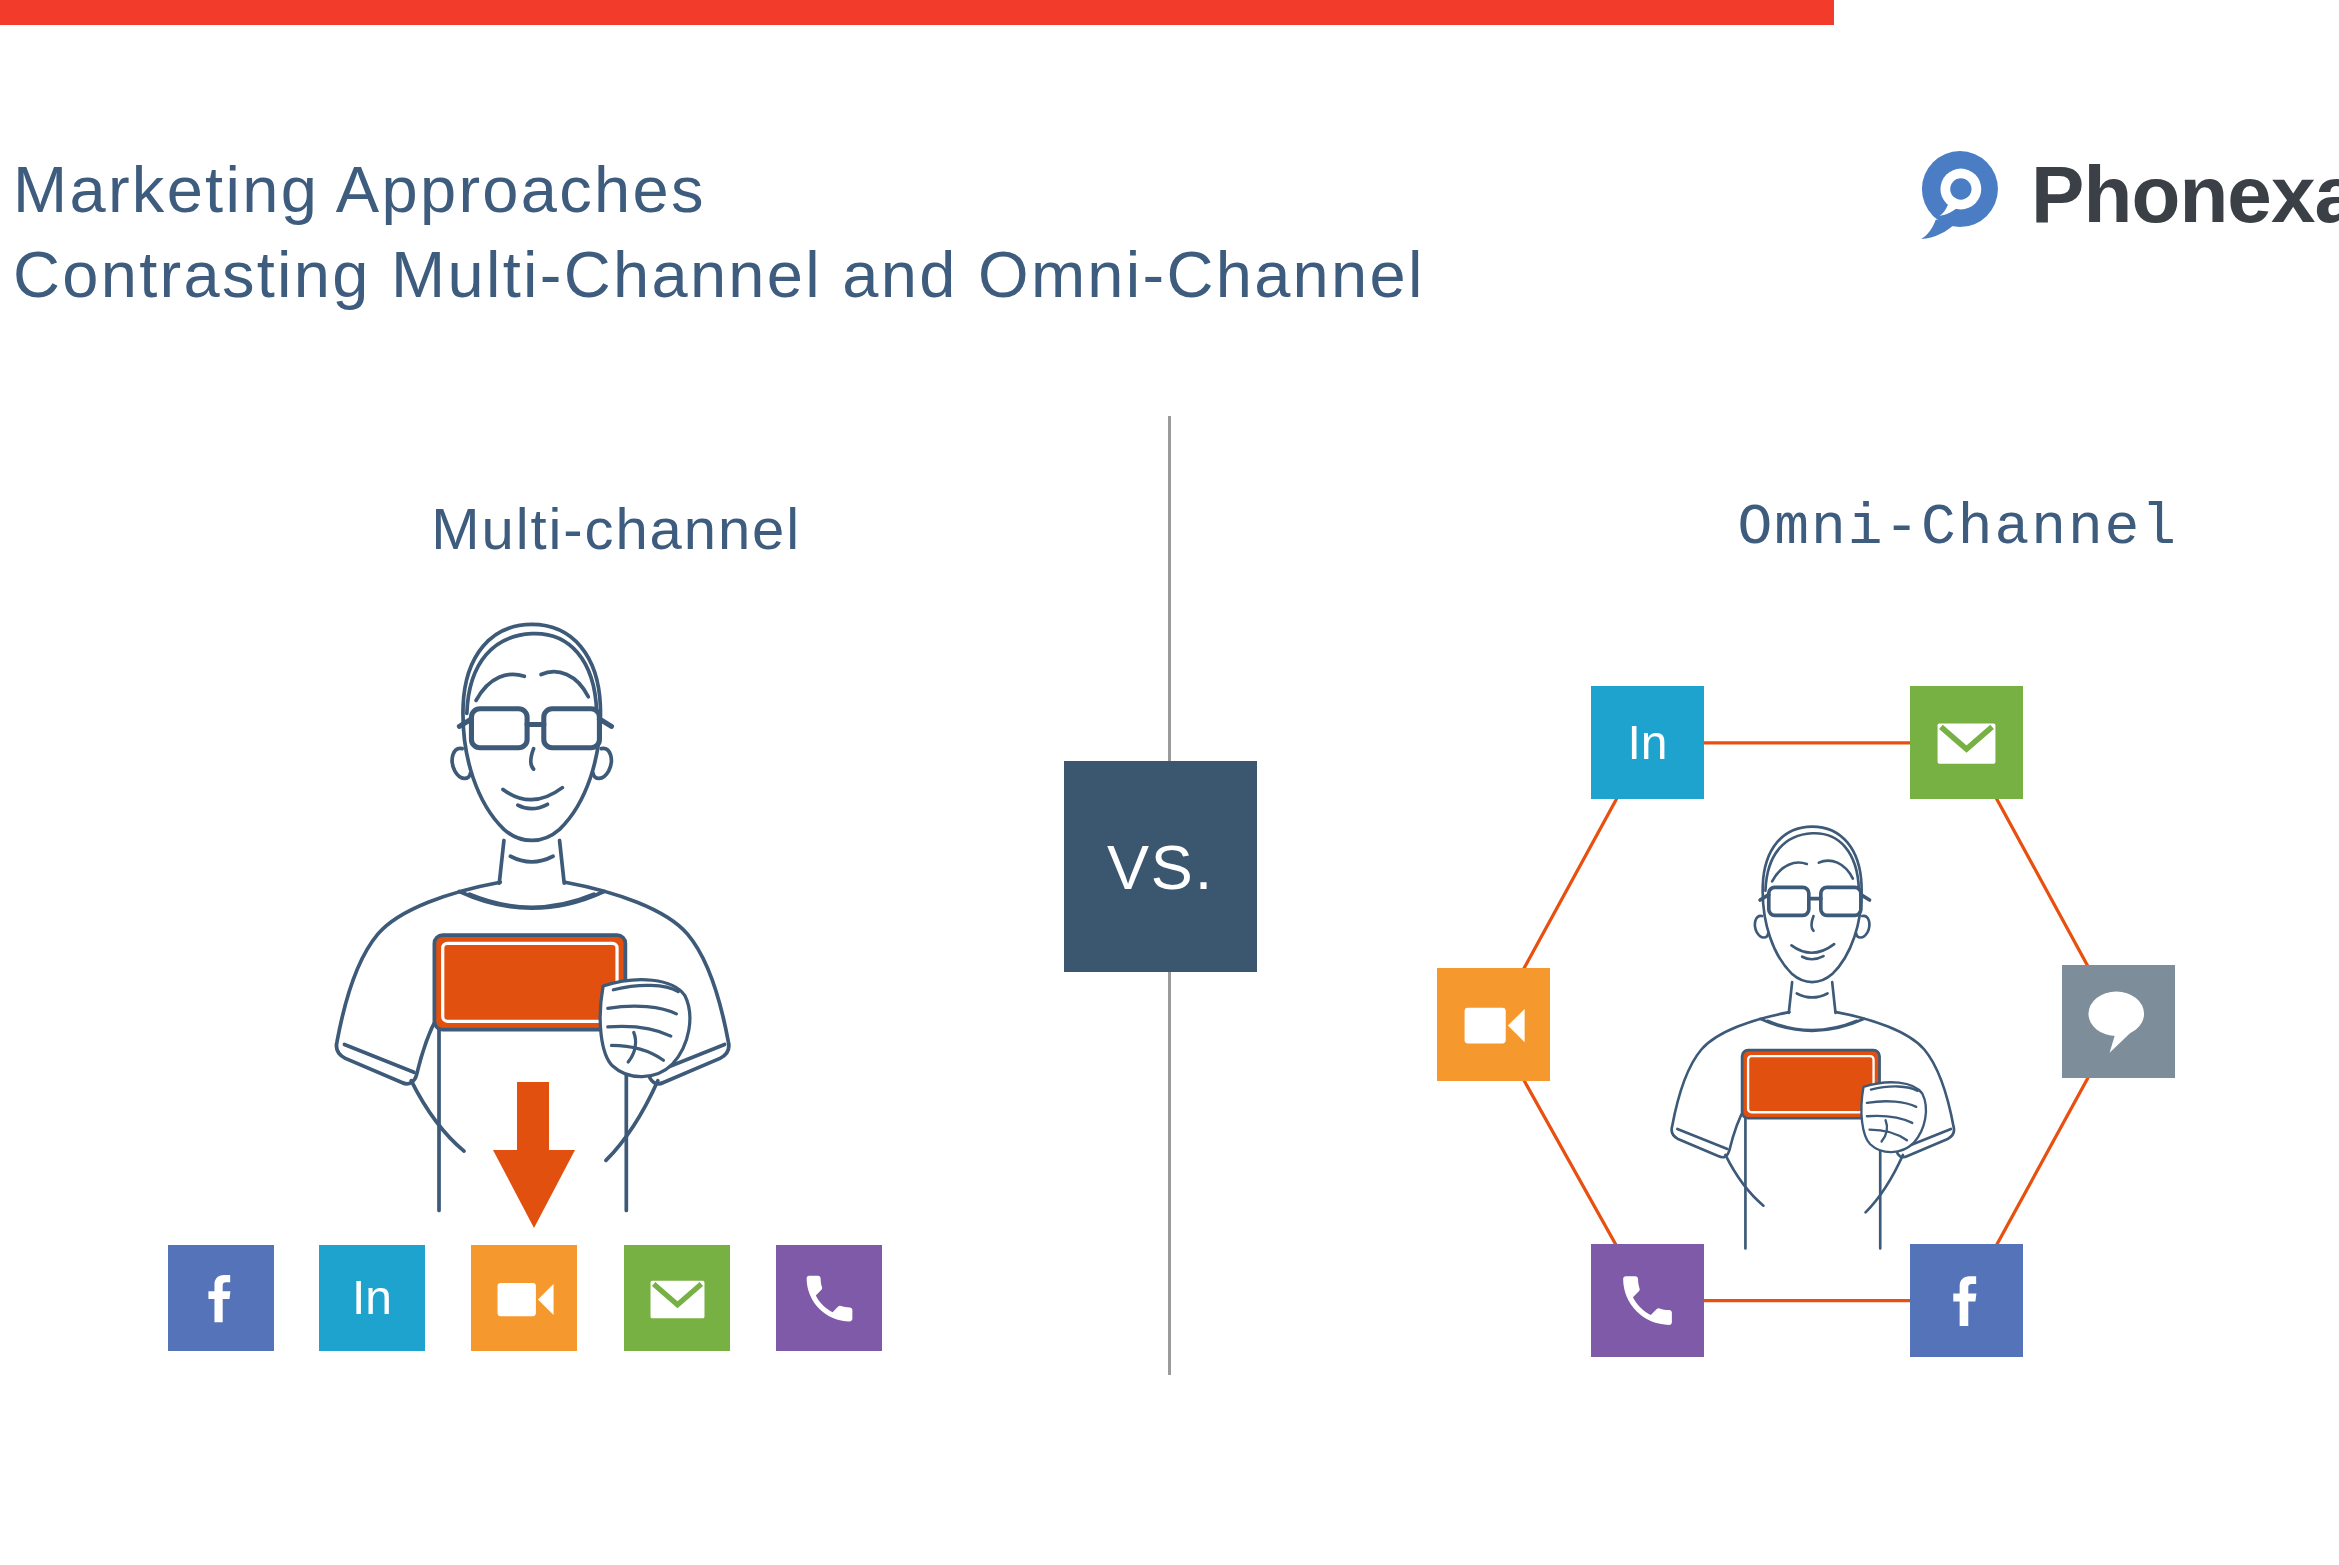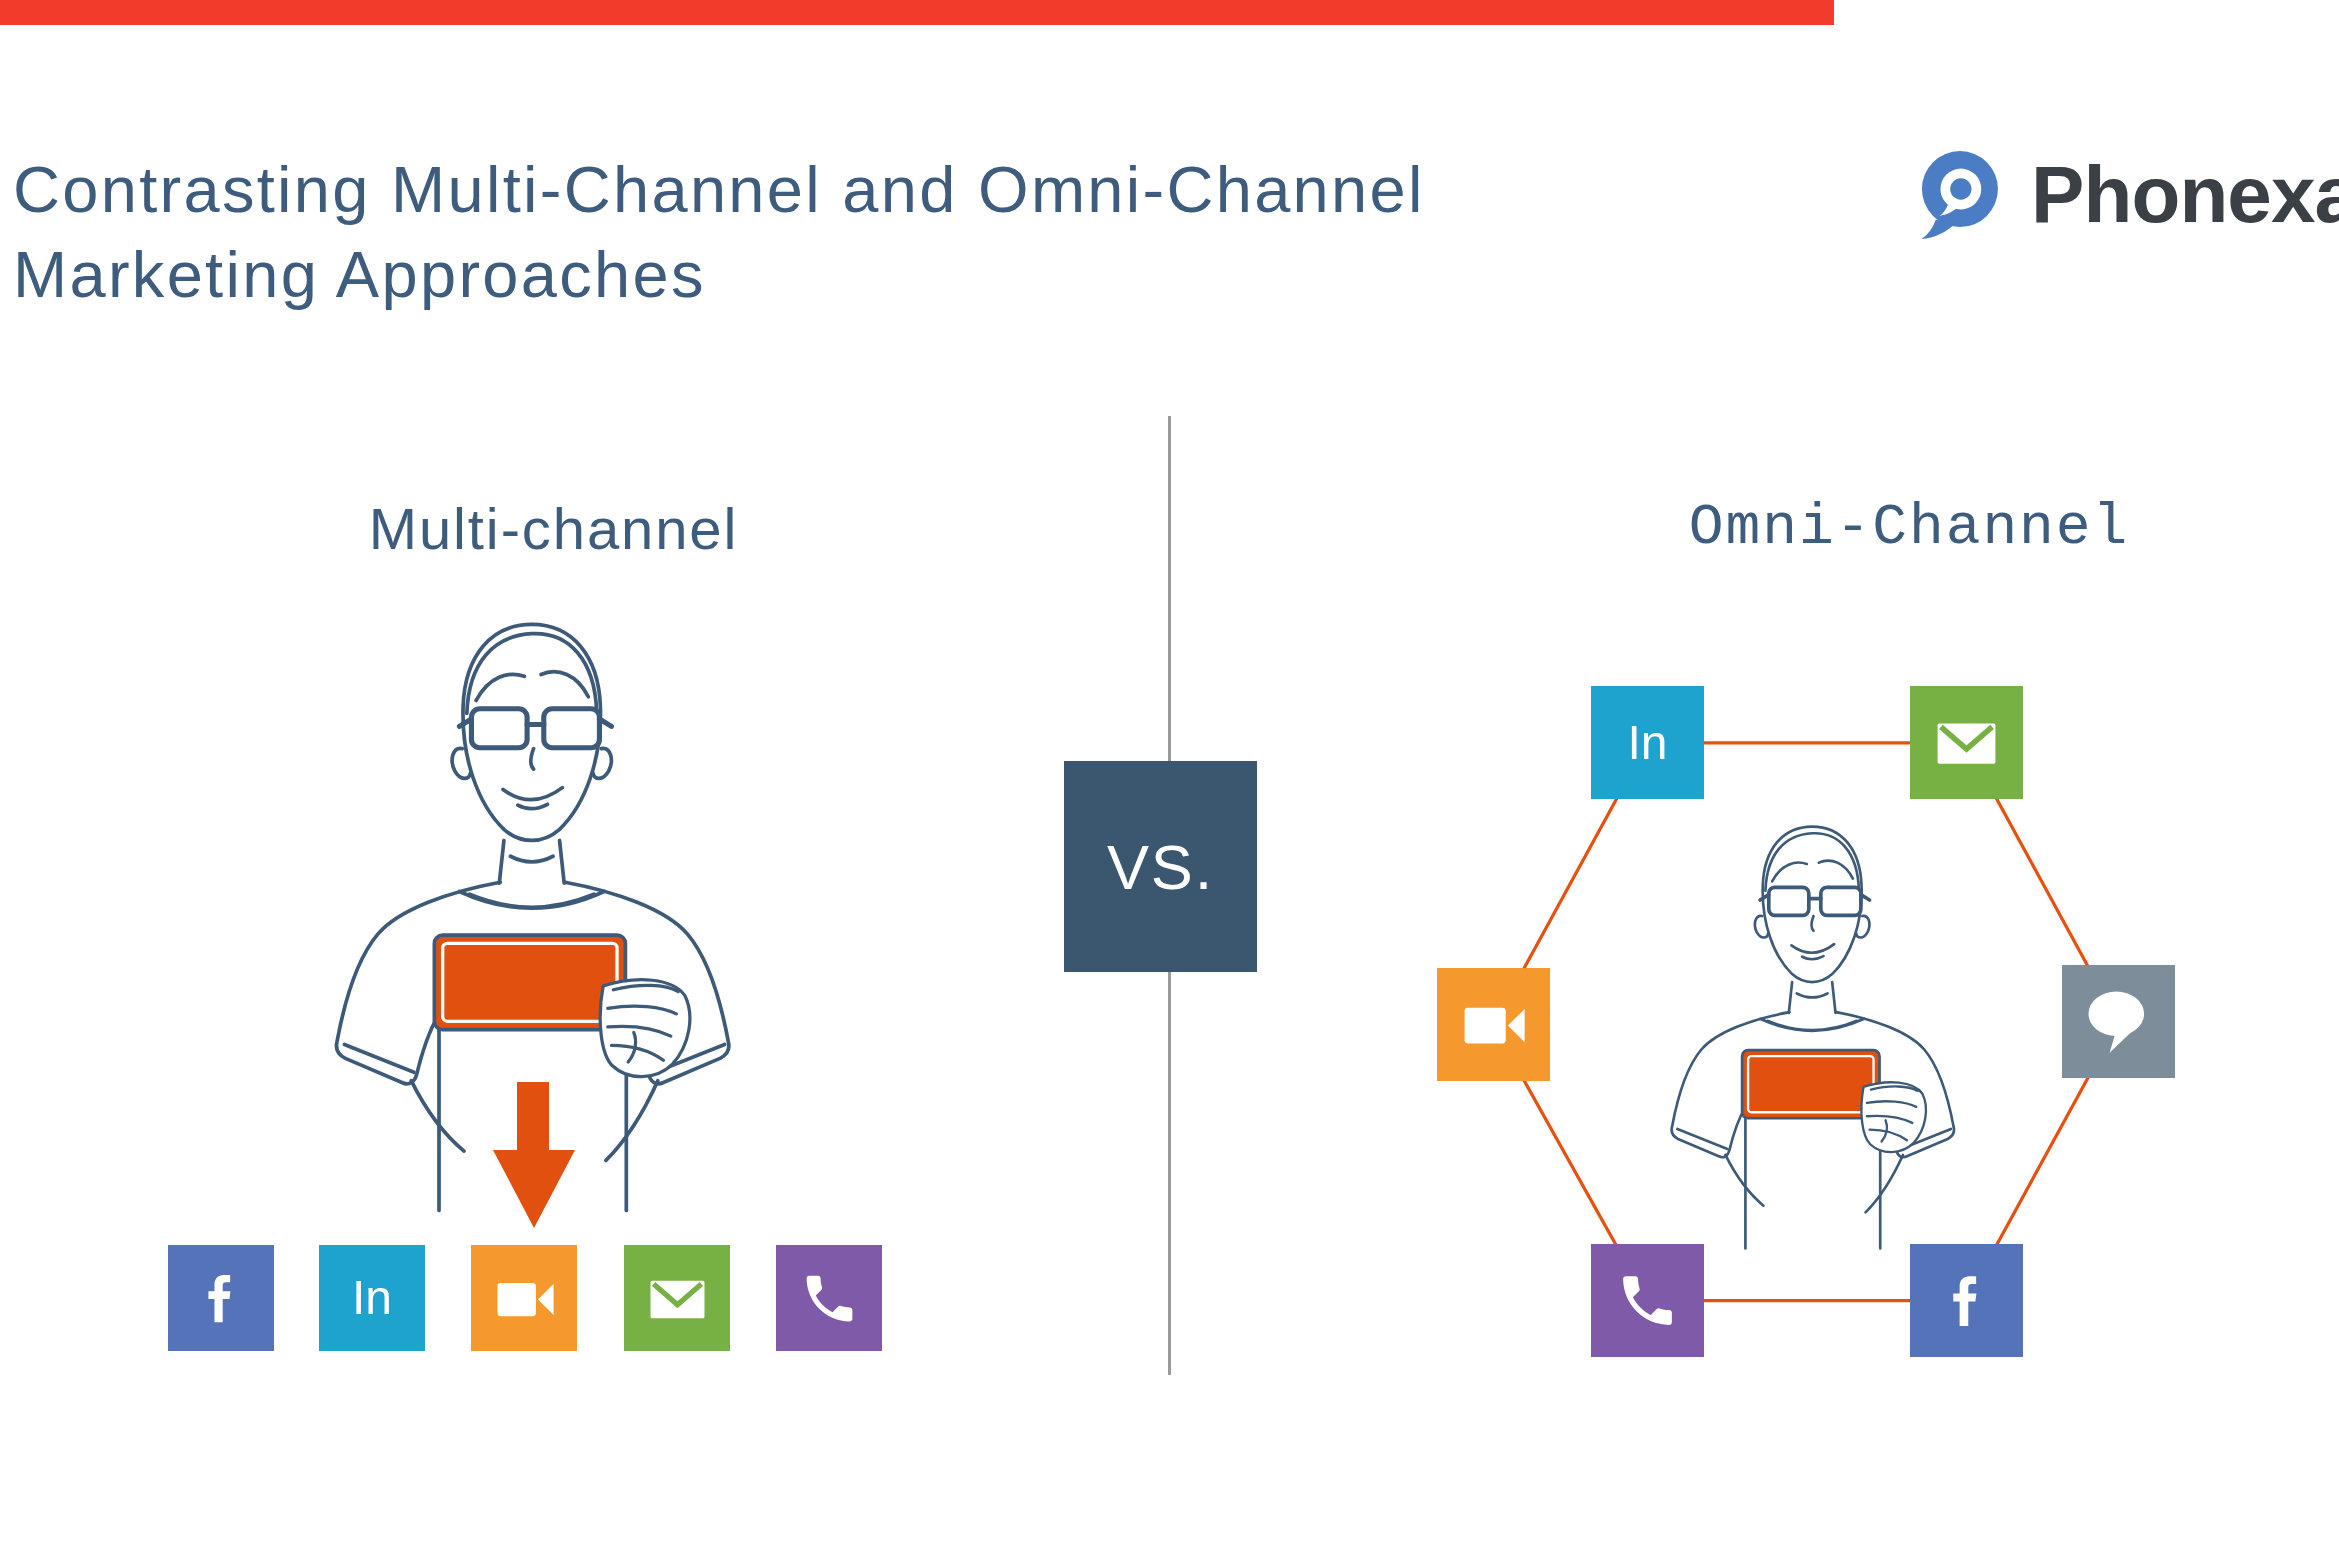--- a/index.html
+++ b/index.html
@@ -10,21 +10,21 @@
   .abs{position:absolute;}
   
   #top-bar{left:0;top:0;height:25px;width:1834px;}
   
   #title{left:13px;top:147px;width:1837px;color:#3E5C7E;font-size:65px;line-height:85px;
          letter-spacing:2.3px;font-weight:400;}
   
   #logo{left:1920px;top:144px;width:419px;height:102px;display:flex;align-items:center;}
   #logo-text{font-size:80px;font-weight:700;color:#3A4046;letter-spacing:-0.9px;margin-left:33px;line-height:1;}
   
-  .heading{color:#3E5C7E;font-size:58px;font-weight:400;letter-spacing:1.9px;text-align:center;}
+  .heading{color:#3E5C7E;font-size:58px;font-weight:400;letter-spacing:1.9px;text-align:right;}
   #heading-left{left:306px;top:495px;width:495px;}
   #heading-right{left:1640px;top:495px;width:538px;font-family:Liberation Mono, monospace;}
   
   #divider{left:1168px;top:416px;width:2.8px;height:959px;}
   #vs-box{left:1064px;top:761px;width:193px;height:211px;display:flex;align-items:center;justify-content:center;}
   #vs-label{color:#ffffff;font-size:63px;font-weight:300;letter-spacing:1.9px;}
   
   #man-left{left:320px;top:617px;width:455px;height:612px;}
   #man-right{left:1660px;top:821px;width:327px;height:441px;}
   #arrow-shaft{left:517px;top:1082px;width:32px;height:70px;}
@@ -129,22 +129,22 @@
     <symbol id="glyph-chat" viewBox="0 0 80 80">
       <ellipse cx="38" cy="33" rx="25" ry="20" fill="#ffffff"></ellipse>
       <polygon points="38,48 55,46 32,68" fill="#ffffff"></polygon>
     </symbol>
   </defs>
 </svg>
 
 <div id="top-bar" class="abs" style="background-color: rgb(242, 59, 43);"></div>
 
 <div id="title" class="abs">
+  <div>Marketing Approaches</div>
   <div>Contrasting Multi-Channel and Omni-Channel</div>
-  <div>Marketing Approaches</div>
 </div>
 
 <div id="logo" class="abs">
   <span>
     <svg width="78" height="89" viewBox="0 0 84 96">
       <circle cx="43" cy="41" r="41" fill="#4A7DC4"></circle>
       <path d="M17,74 C13,85 7,92 1,95 C16,94 29,87 37,79 Z" fill="#4A7DC4"></path>
       <circle cx="44" cy="41" r="22" fill="#ffffff"></circle>
       <path d="M30,58 C28,64 24,68 21,70 C29,69 36,65 40,61 Z" fill="#ffffff"></path>
       <circle cx="44" cy="41" r="11.5" fill="#4A7DC4"></circle>

